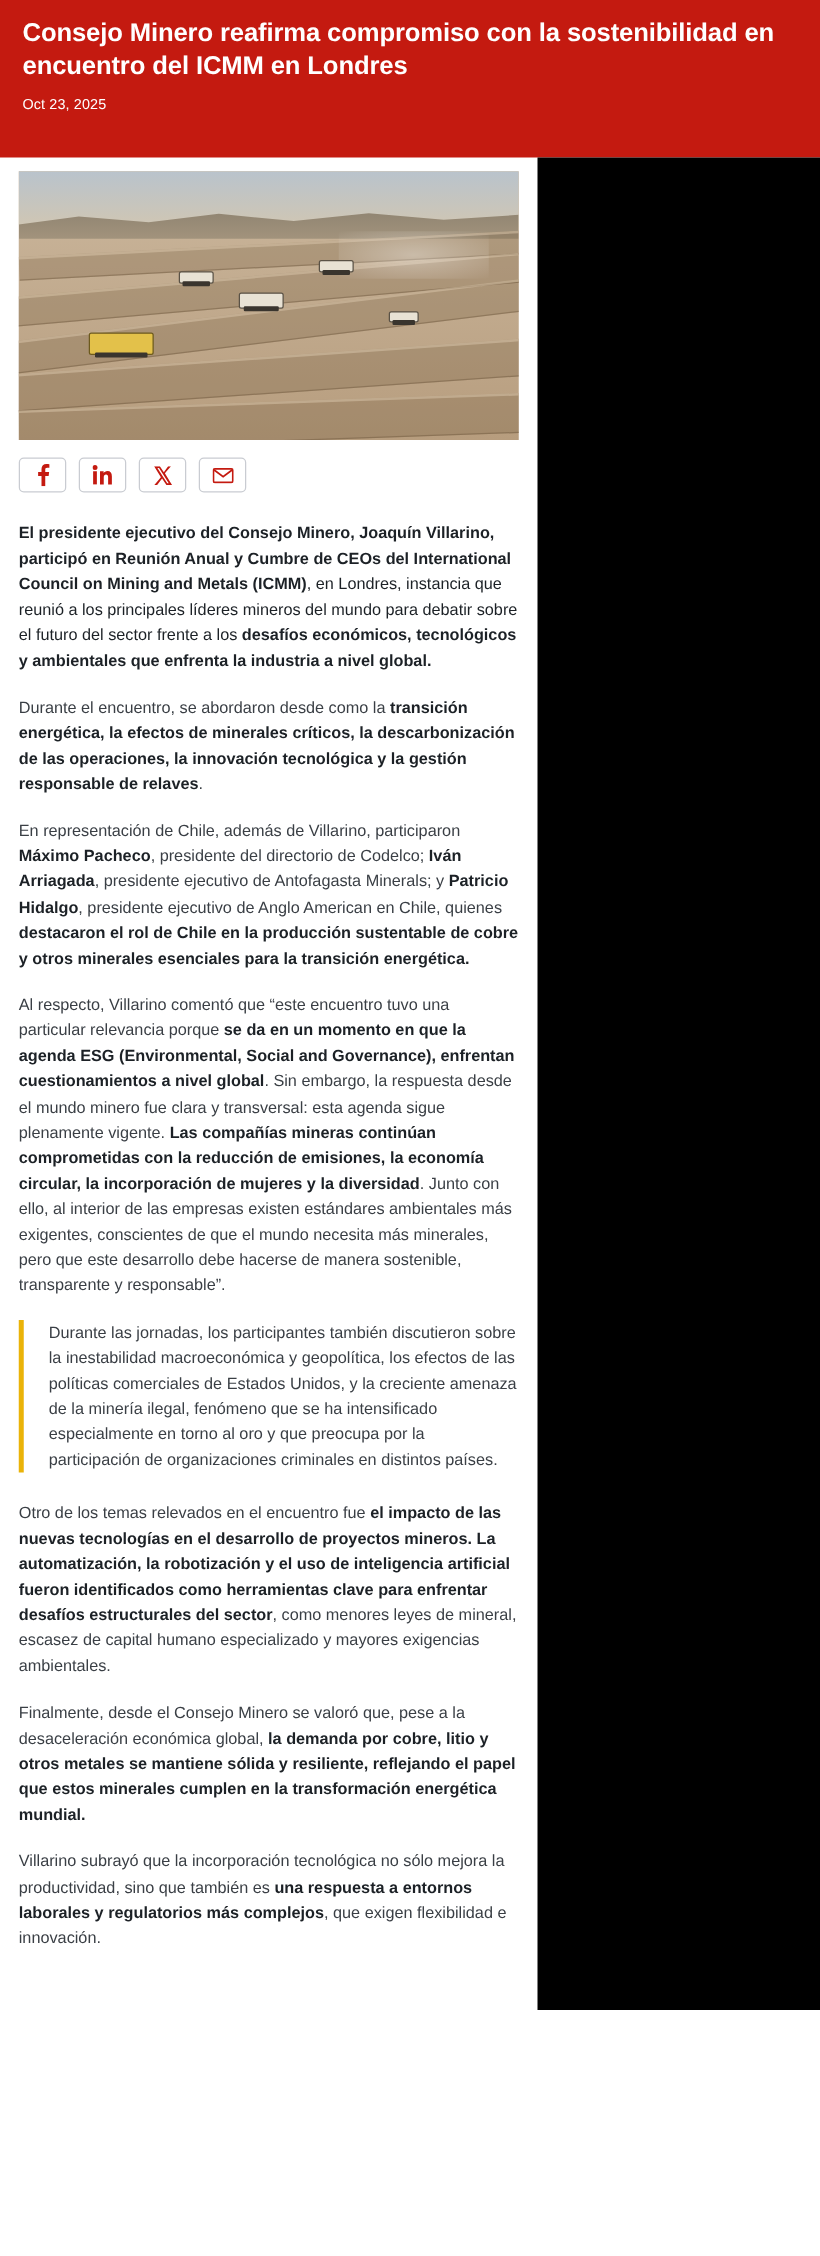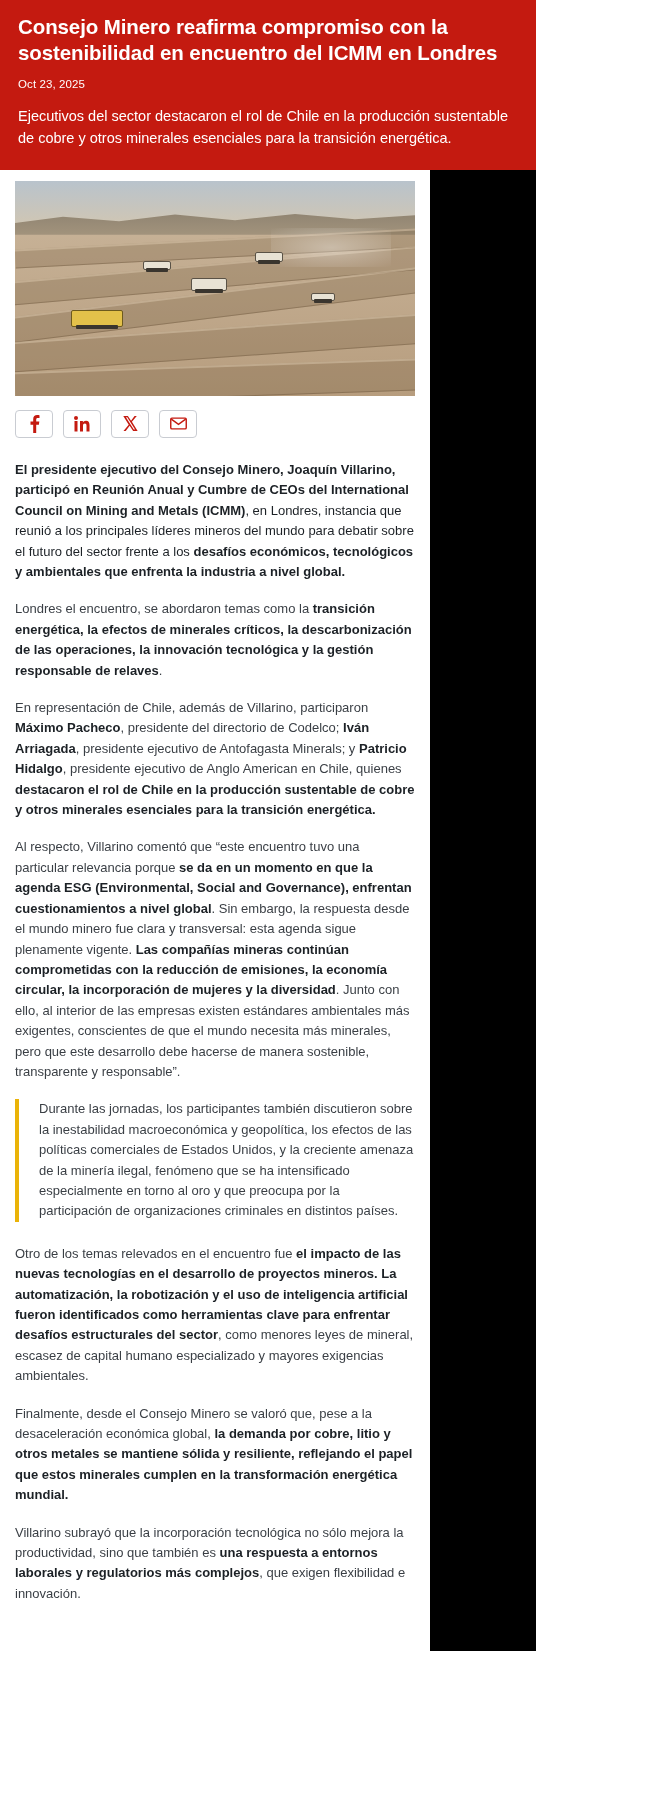--- a/index.html
+++ b/index.html
@@ -6,21 +6,21 @@
   html, body {
     margin: 0; padding: 0;
     background: #ffffff;
     width: 656px;
   }
   body {
     font-family: "Liberation Sans", sans-serif;
     color: #222;
   }
   .page {
-    width: 536px;
+    width: 656px;
     min-height: 1805px;
     position: relative;
     background: #ffffff;
   }
 
   
   .header {
     background: #c41a10;
     color: #ffffff;
     padding: 14px 18px 20px 18px;
@@ -160,21 +160,20 @@
   .tail { padding-bottom: 30px; }
 </style>
 </head>
 <body>
 
 <div class="page">
 
   <div class="header">
     <h1 class="header-title">Consejo Minero reafirma compromiso con la sostenibilidad en encuentro del ICMM en Londres</h1>
     <div class="header-date">Oct 23, 2025</div>
-    <p class="header-lead">Ejecutivos del sector destacaron el rol de Chile en la producción sustentable de cobre y otros minerales esenciales para la transición energética.</p>
   </div>
 
   <div class="content-wrap">
 
     <div class="article">
 
       <div class="hero">
         <div class="sky"></div>
         <div class="ridge"></div>
         <div class="terrace t1"></div>
@@ -212,21 +211,21 @@
           <svg width="17" height="13" viewBox="0 0 18 13">
             <rect x="0.8" y="0.8" width="16.4" height="11.4" rx="1.2" fill="none" stroke="#c41a10" stroke-width="1.5"></rect>
             <path d="M1.4 1.8L9 7.4l7.6-5.6" fill="none" stroke="#c41a10" stroke-width="1.5"></path>
           </svg>
         </div>
       </div>
 
       <div class="body-text">
         <div id="paras-before">
             <p class="lead"><b>El presidente ejecutivo del Consejo Minero, Joaquín Villarino, participó en Reunión Anual y Cumbre de CEOs del International Council on Mining and Metals (ICMM)</b><span>, en Londres, instancia que reunió a los principales líderes mineros del mundo para debatir sobre el futuro del sector frente a los </span><b>desafíos económicos, tecnológicos y ambientales que enfrenta la industria a nivel global.</b></p>
-            <p><span>Londres el encuentro, se abordaron temas como la </span><b>transición energética, la efectos de minerales críticos, la descarbonización de las operaciones, la innovación tecnológica y la gestión responsable de relaves</b><span>.</span></p>
+            <p><span>Durante el encuentro, se abordaron desde como la </span><b>transición energética, la efectos de minerales críticos, la descarbonización de las operaciones, la innovación tecnológica y la gestión responsable de relaves</b><span>.</span></p>
             <p><span>En representación de Chile, además de Villarino, participaron </span><b>Máximo Pacheco</b><span>, presidente del directorio de Codelco; </span><b>Iván Arriagada</b><span>, presidente ejecutivo de Antofagasta Minerals; y </span><b>Patricio Hidalgo</b><span>, presidente ejecutivo de Anglo American en Chile, quienes </span><b>destacaron el rol de Chile en la producción sustentable de cobre y otros minerales esenciales para la transición energética.</b></p>
             <p><span>Al respecto, Villarino comentó que “este encuentro tuvo una particular relevancia porque </span><b>se da en un momento en que la agenda ESG (Environmental, Social and Governance), enfrentan cuestionamientos a nivel global</b><span>. Sin embargo, la respuesta desde el mundo minero fue clara y transversal: esta agenda sigue plenamente vigente. </span><b>Las compañías mineras continúan comprometidas con la reducción de emisiones, la economía circular, la incorporación de mujeres y la diversidad</b><span>. Junto con ello, al interior de las empresas existen estándares ambientales más exigentes, conscientes de que el mundo necesita más minerales, pero que este desarrollo debe hacerse de manera sostenible, transparente y responsable”.</span></p>
           </div>
 
         <blockquote>
           <p>Durante las jornadas, los participantes también discutieron sobre la inestabilidad macroeconómica y geopolítica, los efectos de las políticas comerciales de Estados Unidos, y la creciente amenaza de la minería ilegal, fenómeno que se ha intensificado especialmente en torno al oro y que preocupa por la participación de organizaciones criminales en distintos países.</p>
         </blockquote>
 
         <div id="paras-after" class="tail">
             <p><span>Otro de los temas relevados en el encuentro fue </span><b>el impacto de las nuevas tecnologías en el desarrollo de proyectos mineros. La automatización, la robotización y el uso de inteligencia artificial fueron identificados como herramientas clave para enfrentar desafíos estructurales del sector</b><span>, como menores leyes de mineral, escasez de capital humano especializado y mayores exigencias ambientales.</span></p>

